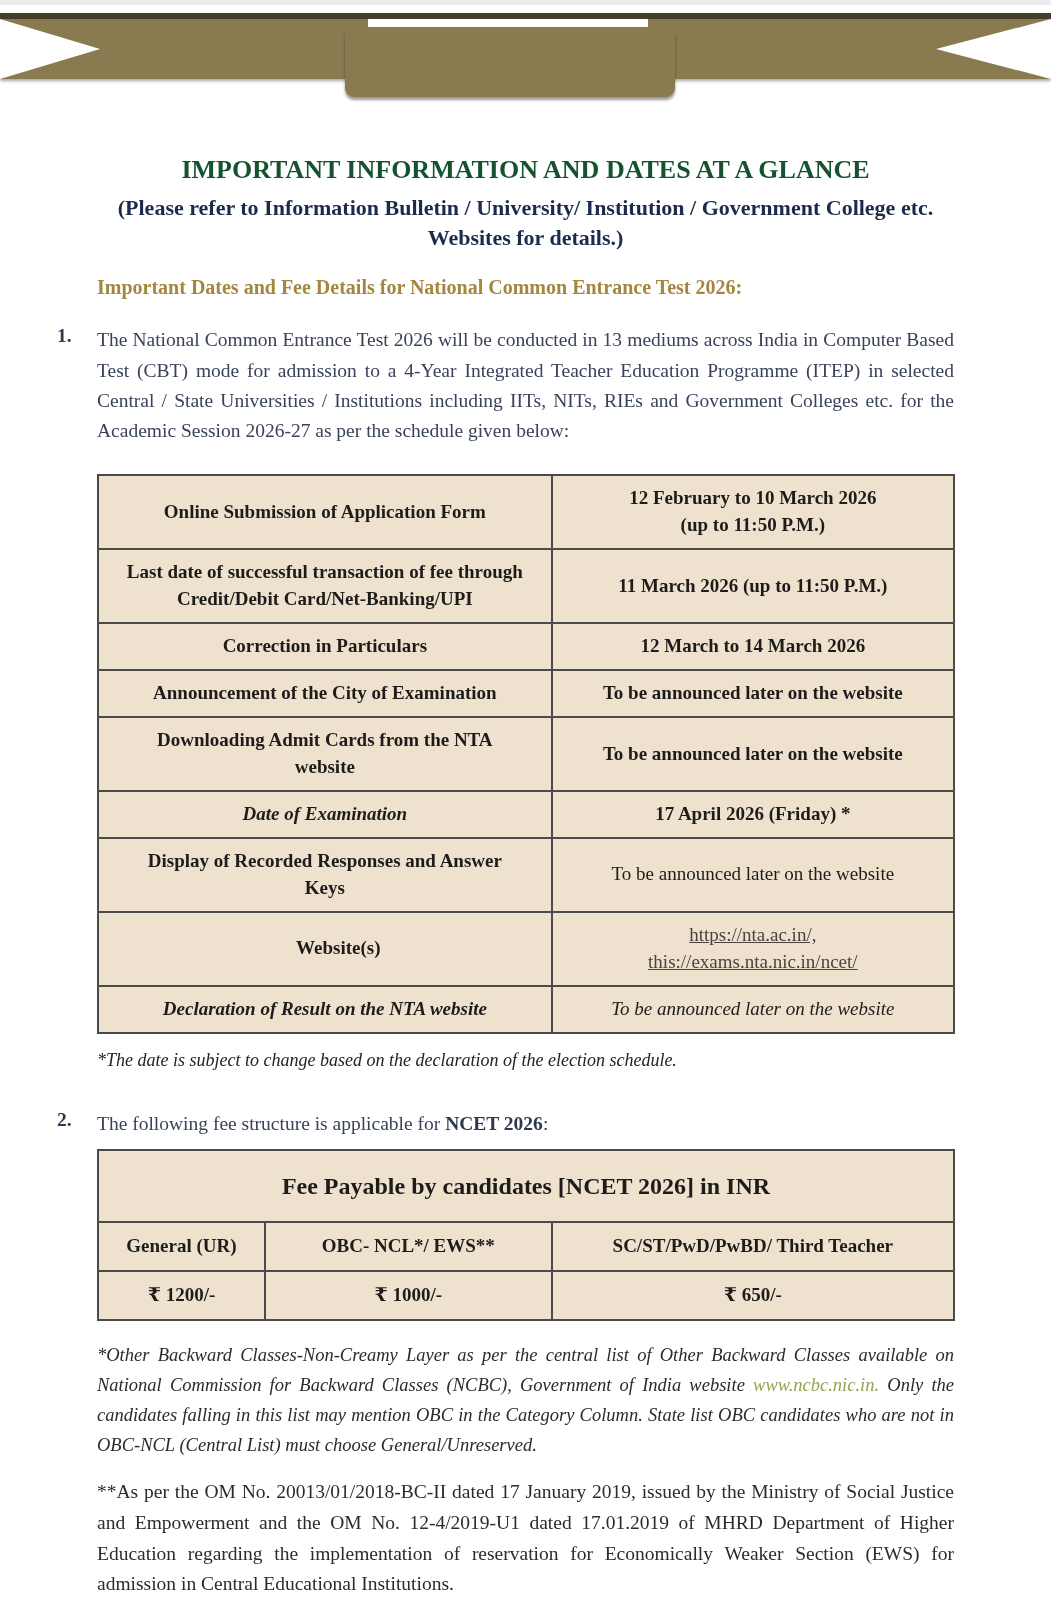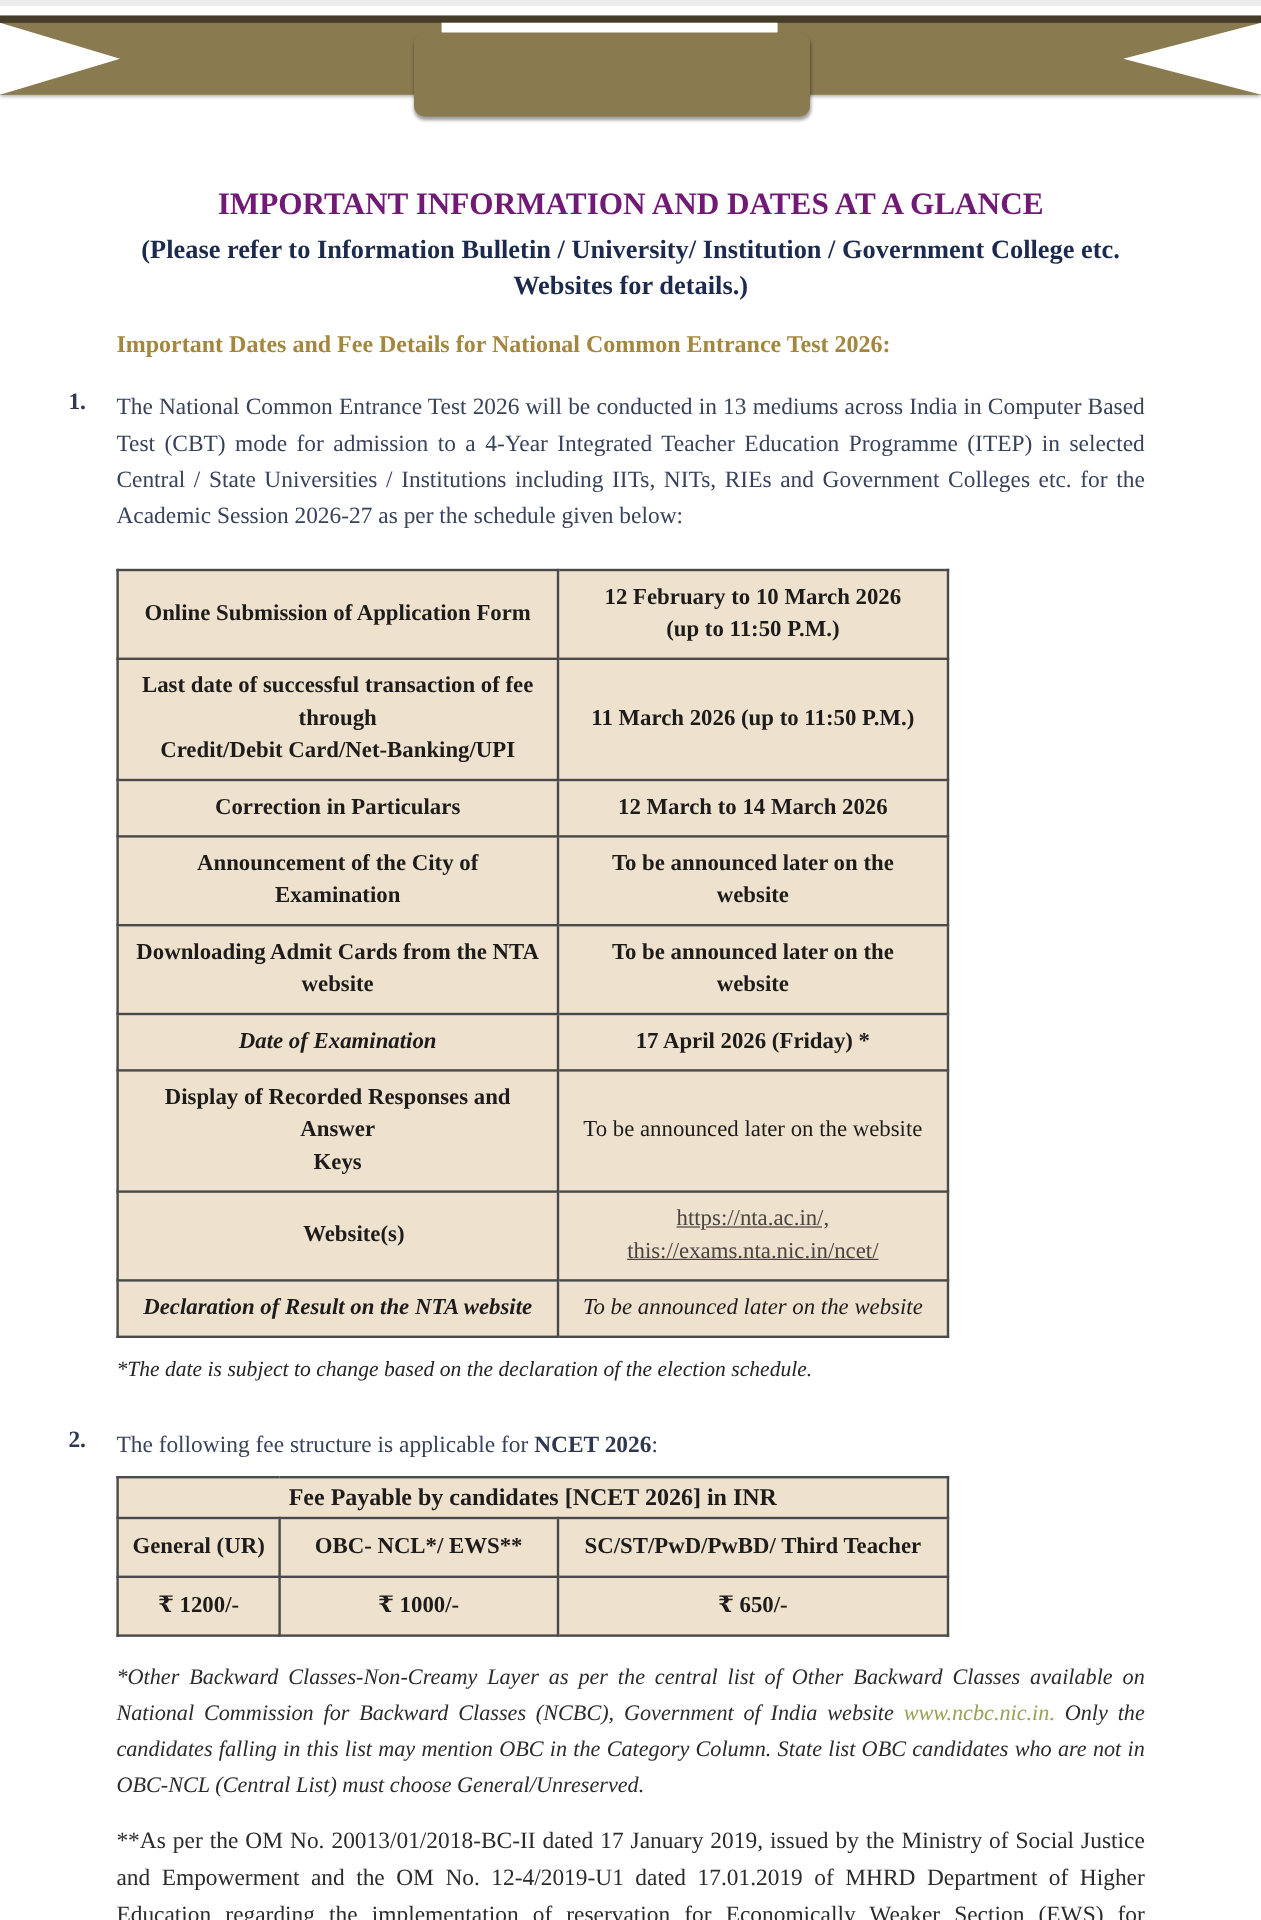--- a/index.html
+++ b/index.html
@@ -30,45 +30,45 @@
   .notch.left  { left:0;  width:100px; clip-path:polygon(0 0,100% 50%,0 100%); }
   .notch.right { right:0; width:115px; clip-path:polygon(100% 0,0 50%,100% 100%); }
   .banner-text {
     position:absolute; left:0; right:30px; top:26px; z-index:6;
     text-align:center; color:#f7f2e4; font-weight:bold;
     font-size:16px; letter-spacing:.6px; line-height:24px;
     text-shadow:1px 1px 1px rgba(40,32,14,.65);
   }
 
   
-  .title { margin-top:46px; text-align:center; color:#701a75; font-weight:bold; font-size:26px; }
+  .title { margin-top:46px; text-align:center; color:#14532d; font-weight:bold; font-size:26px; }
   .subtitle {
     width:850px; margin:8px auto 4px; text-align:center; color:#1c2b4d;
     font-weight:bold; font-size:22px; line-height:1.35;
   }
   .gold-heading { margin:24px 97px 0; color:#a3873f; font-weight:bold; font-size:20px; }
 
   
   .item { display:flex; margin:26px 97px 0 57px; }
   .item .num { width:40px; flex:0 0 40px; font-weight:bold; font-size:19.5px; color:#2e3850; }
   .item .itext { flex:1; text-align:justify; font-size:19.5px; line-height:1.55; color:#38425a; }
   .item .itext b { color:#2e3850; }
 
   
-  table { border-collapse:collapse; width:694px; margin:28px 0 0 97px; }
+  table { border-collapse:collapse; width:858px; margin:28px 0 0 97px; }
   td, th {
     border:2px solid #4a4a4a; background:#eee2cf; text-align:center; vertical-align:middle;
     font-weight:bold; font-size:19px; color:#1e1c1a; padding:9px 14px;
     line-height:1.42; white-space:pre-line;
   }
   td.reg { font-weight:normal; }
   td.it  { font-style:italic; }
   td a { color:#4a4340; font-weight:normal; text-decoration:underline; }
   .fee-table { margin-top:10px; }
-  .fee-table .fee-head { font-size:20px; padding:2px 10px; }
+  .fee-table .fee-head { font-size:24px; padding:18px 10px; }
   .fee-table .c0 { width:19.5%; } .fee-table .c1 { width:33.5%; } .fee-table .c2 { width:47%; }
   .fee-table td { padding:10px 8px; }
 
   
   .sched-note { margin:16px 97px 0; font-style:italic; font-size:18px; color:#242424; }
   .obc-note {
     margin:20px 97px 0; font-style:italic; font-size:18.5px; color:#2b2b2b;
     text-align:justify; line-height:1.62;
   }
   .obc-note a { color:#9aa155; font-style:italic; text-decoration:none; }

